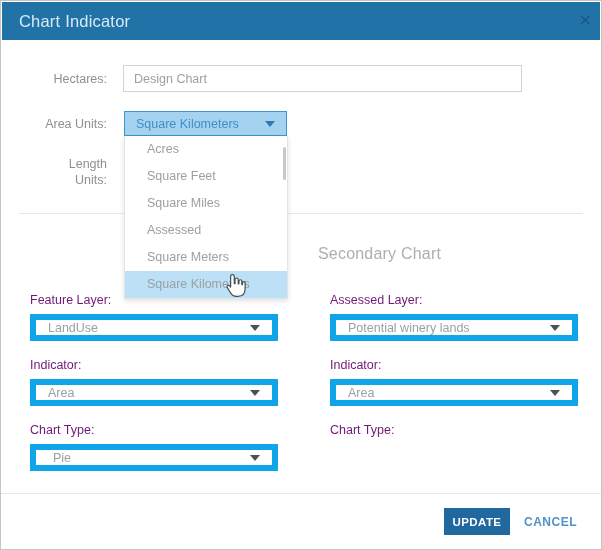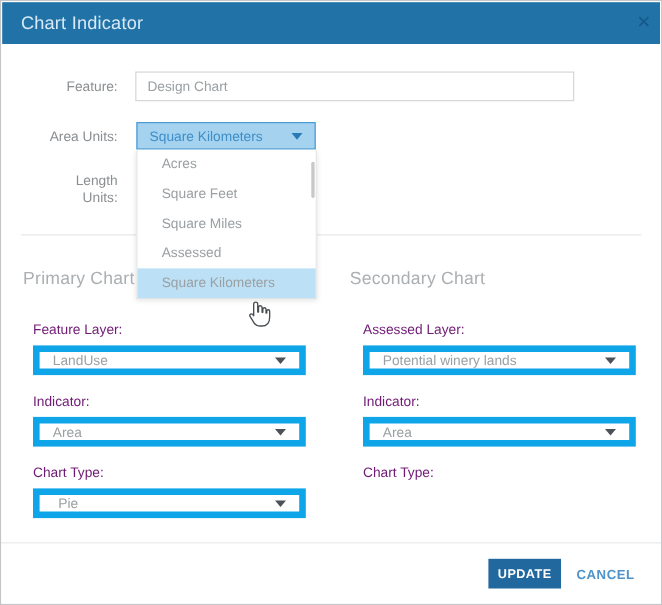--- a/index.html
+++ b/index.html
@@ -91,37 +91,36 @@
 </head>
 <body>
 
 <div class="dialog">
 
   <div class="titlebar">
     <span class="title">Chart Indicator</span>
     <span class="close-x">✕</span>
   </div>
 
-  <label class="form-label" style="top:70px;">Feature:</label>
+  <label class="form-label" style="top:70px;">Hectares:</label>
   <input class="text-input" value="Design Chart" style="">
 
   <label class="form-label" style="top:115px;">Area Units:</label>
   <div class="select-accent">
     <span class="val">Square Kilometers</span>
     <span class="caret-blue"></span>
   </div>
 
   <label class="form-label" style="top:155px;">
     <span>Length</span><br>
     <span>Units:</span>
   </label>
 
   <div class="divider" style="left:18px;right:18px;top:212px;"></div>
 
-  <div class="section-heading" style="left:20px;top:244px;">Primary Chart</div>
   <div class="section-heading" style="left:317px;top:244px;">Secondary Chart</div>
 
   <div class="field-label" style="left:29px;top:292px;">Feature Layer:</div>
   <div class="select-box" style="left:29px;top:313px;">
     <span class="val">LandUse</span>
     <span class="caret-grey"></span>
   </div>
 
   <div class="field-label" style="left:29px;top:357px;">Indicator:</div>
   <div class="select-box" style="left:29px;top:378px;">
@@ -153,20 +152,21 @@
   <div class="footer-bar">
     <button class="update-btn">UPDATE</button>
     <a class="cancel-link">CANCEL</a>
   </div>
 
   <div class="dropdown-list">
     <div class="dropdown-item">Acres</div>
     <div class="dropdown-item">Square Feet</div>
     <div class="dropdown-item">Square Miles</div>
     <div class="dropdown-item">Assessed</div>
+    <div class="dropdown-item">Square Meters</div>
     <div class="dropdown-item highlighted">Square Kilometers</div>
     <div class="scroll-thumb"></div>
 
     <svg class="cursor-hand" viewBox="0 0 32 32">
       <path d="M11 4 c0-1.2 1-2.1 2.1-2.1 1.2 0 2.1 .9 2.1 2.1 v8.2 h.8 V7.6 c0-1 .8-1.9 1.9-1.9 1 0 1.8 .8 1.8 1.9 v4.8 h.8 V9.4 c0-.9 .7-1.7 1.7-1.7 .9 0 1.6 .7 1.6 1.7 v3.8 h.8 v-1.9 c0-.8 .7-1.5 1.5-1.5 .9 0 1.5 .7 1.5 1.5 v6.2 c0 6.1-3.1 9.2-8.2 9.2 h-2.1 c-3 0-4.6-1.1-6.1-3.6 l-4.1-6.7 c-.6-1 .3-2.3 1.5-2.3 .5 0 1 .2 1.3 .6 l1.1 1.4 z" fill="#ffffff" stroke="#4a4f54" stroke-width="1.4" stroke-linejoin="round"></path>
     </svg>
   </div>
 
 </div>
 

